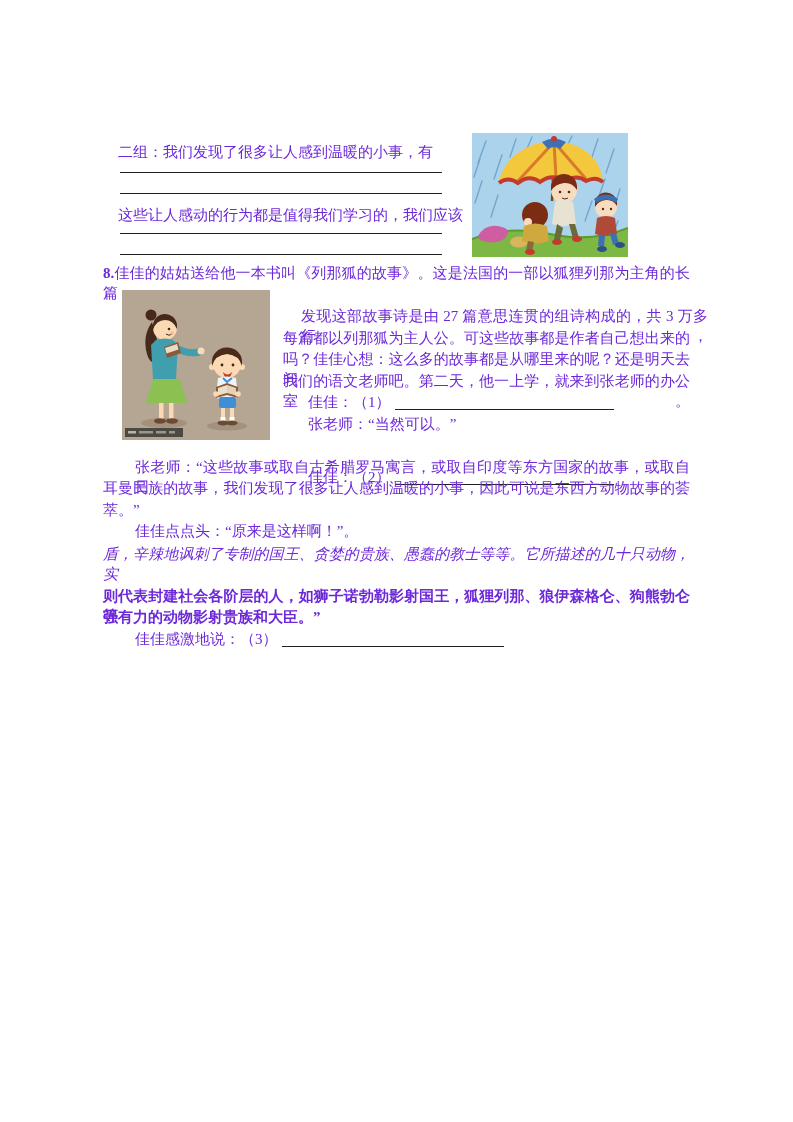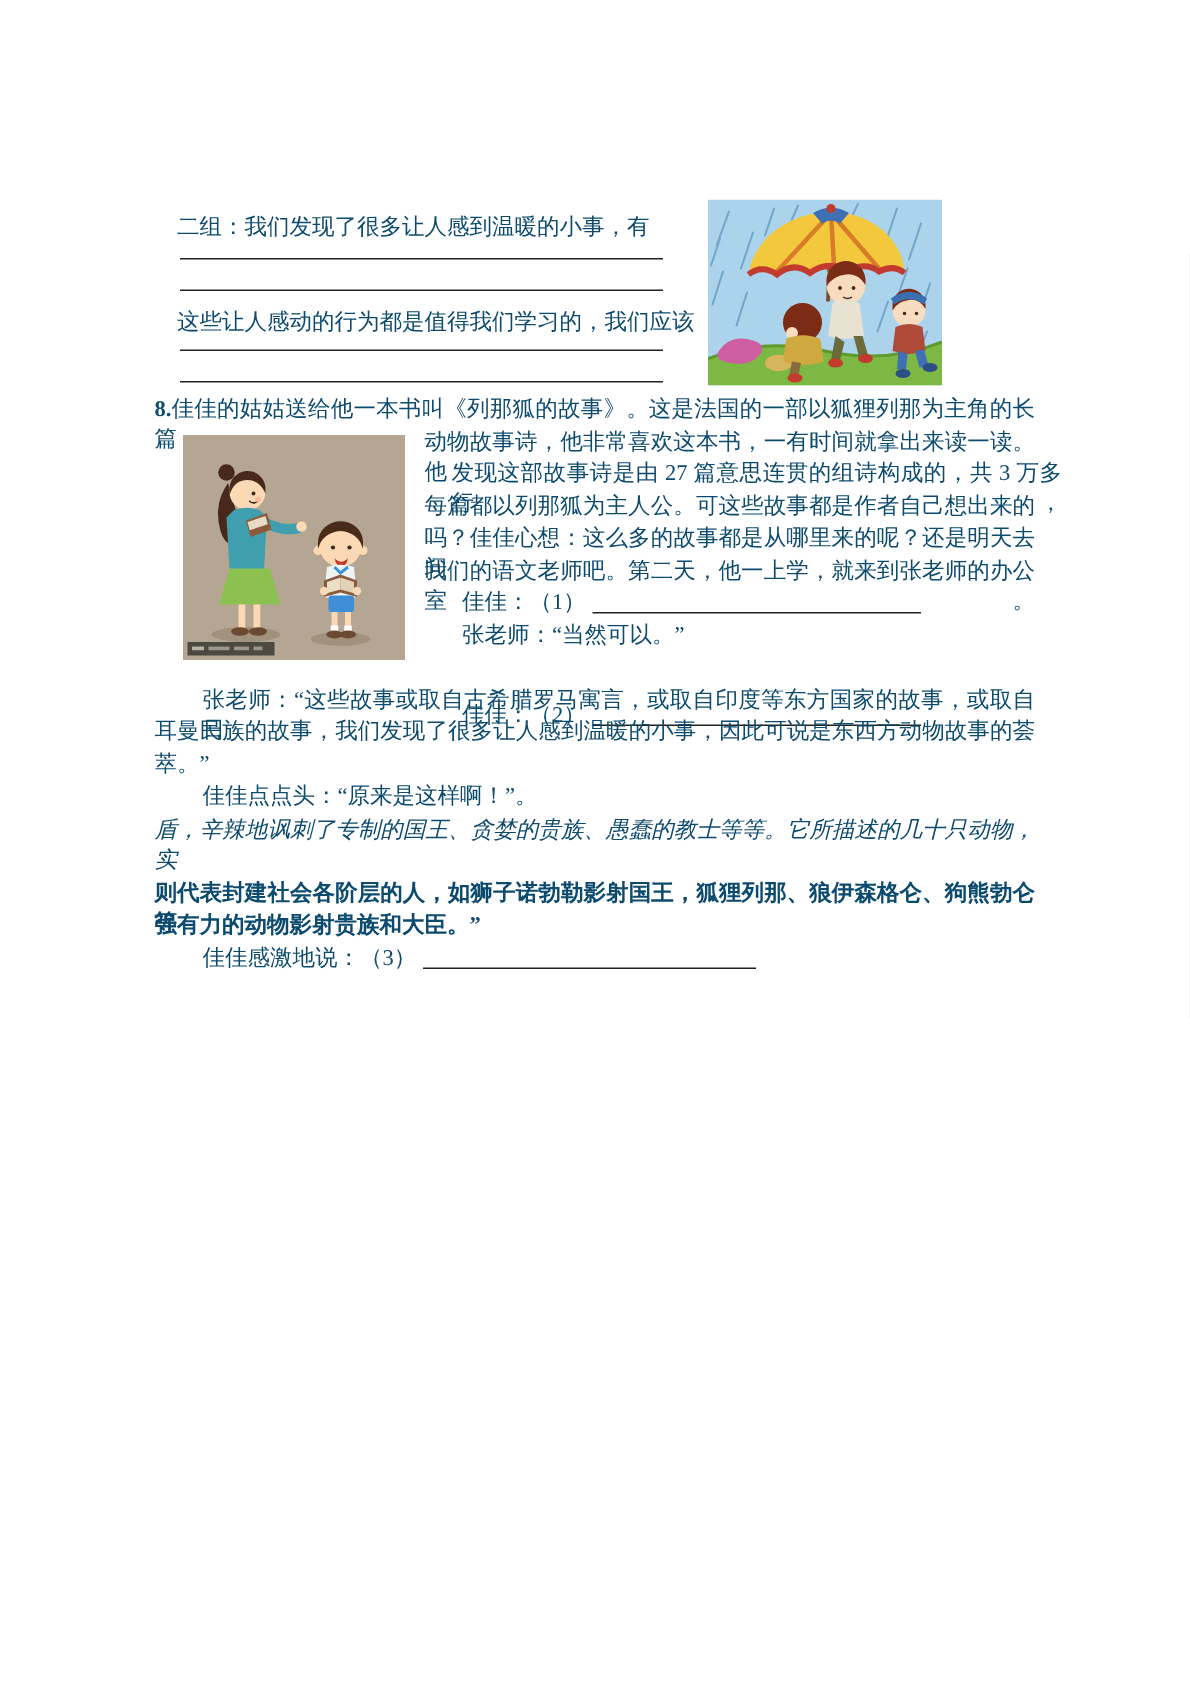--- a/index.html
+++ b/index.html
@@ -2,21 +2,21 @@
 <html><head>
 <meta charset="utf-8">
 <style>
   html,body{margin:0;padding:0;background:#e9e9e9;}
   .page{
     position:relative;
     width:793px;height:1122px;
     margin:0 auto;
     background:#ffffff;
     font-family:"Liberation Serif","DejaVu Serif",serif;
-    color:#0c4a6e;
+    color:#6d28d9;
     overflow:hidden;
   }
   .line{
     position:absolute;
     font-size:15px;
     line-height:20px;
     white-space:nowrap;
   }
   .jline{
     white-space:normal;
@@ -176,21 +176,20 @@
     </g>
     <g>
       <rect x="3" y="138" width="58" height="9" fill="#3e3c38" opacity="0.88"></rect>
       <rect x="6" y="141" width="8" height="2.5" fill="#b8b4a8"></rect>
       <rect x="17" y="141" width="14" height="2.5" fill="#9a968c"></rect>
       <rect x="34" y="141" width="10" height="2.5" fill="#9a968c"></rect>
       <rect x="47" y="141" width="6" height="2.5" fill="#9a968c"></rect>
     </g>
   </svg>
 
-  <div class="line jline" style="left:283px;top:284.5px;width:407px;">动物故事诗，他非常喜欢这本书，一有时间就拿出来读一读。他</div>
   <div class="line jline" style="left:301px;top:306px;width:407px;">发现这部故事诗是由 27 篇意思连贯的组诗构成的，共 3 万多行，</div>
   <div class="line jline" style="left:283px;top:327.5px;width:407px;">每篇都以列那狐为主人公。可这些故事都是作者自己想出来的</div>
   <div class="line jline" style="left:283px;top:349px;width:407px;">吗？佳佳心想：这么多的故事都是从哪里来的呢？还是明天去问</div>
   <div class="line jline" style="left:283px;top:370.5px;width:407px;">我们的语文老师吧。第二天，他一上学，就来到张老师的办公室。</div>
 
   <div class="line" style="left:308px;top:392px;text-align:right;">
     <span>佳佳：（1）</span><span class="blank-inline" style="width:219px;"></span>
   </div>
   <div class="line" style="left:308px;top:413.5px;">张老师：“当然可以。”</div>
   <div class="line" style="left:308px;top:435px;margin-top:32px;">

